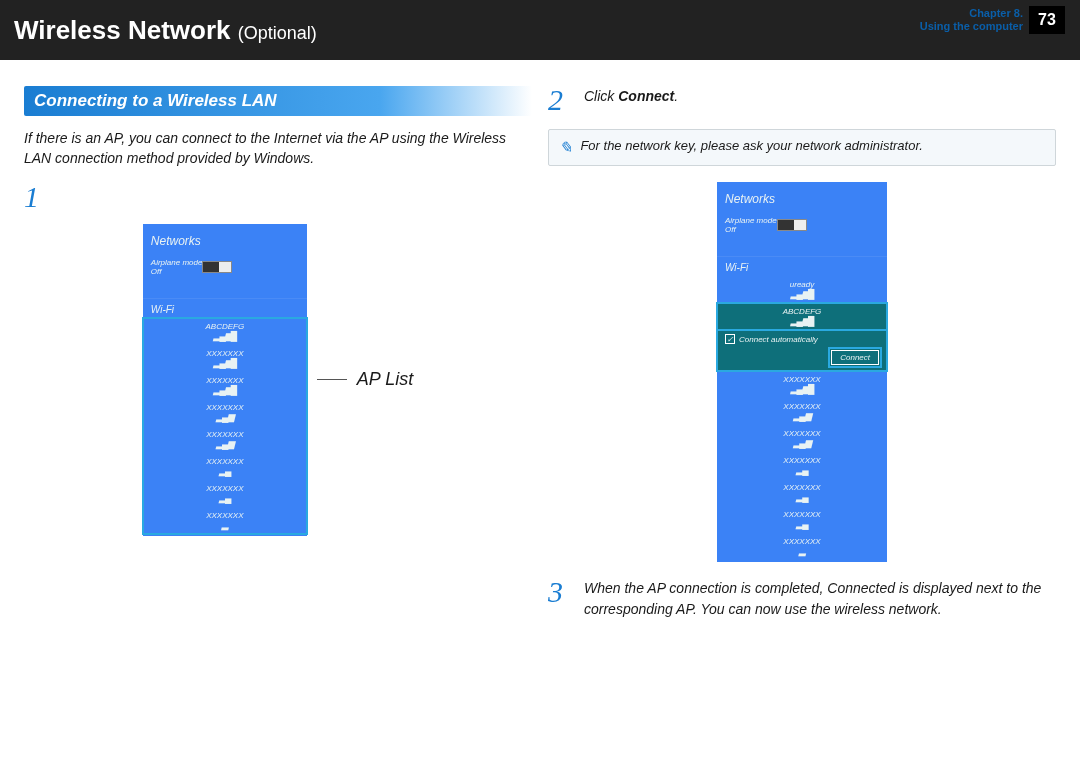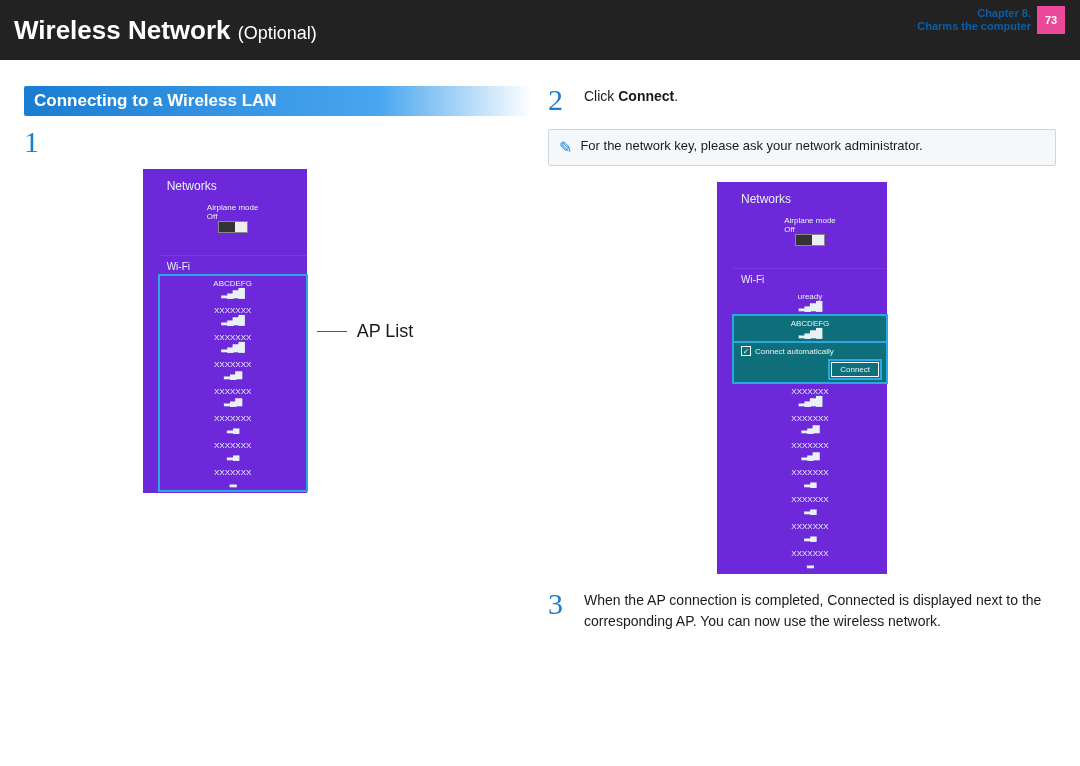--- a/index.html
+++ b/index.html
@@ -34,33 +34,34 @@
     text-align: right;
     font-size: 11px;
     font-weight: 700;
     color: #0a5ea8;
     display: flex;
     align-items: center;
     gap: 6px;
   }
   .chapter-text { line-height: 1.2; }
   .page-num {
-    background: #ec4899;
+    background: #000000;
     color: #fff;
-    width: 28px;
+    width: 36px;
     height: 28px;
     display: flex;
     align-items: center;
     justify-content: center;
-    font-size: 11px;
+    font-size: 16px;
   }
   .content {
     display: flex;
     padding: 26px 24px 10px 24px;
     gap: 16px;
+    font-style: italic;
   }
   .col { flex: 1; }
   .section-heading {
     background: linear-gradient(to right, #1a7dd2, #49a6ef 70%, #fff);
     color: #fff;
     font-weight: 700;
     font-size: 17px;
     padding: 5px 10px;
     margin-bottom: 12px;
     border-radius: 2px;
@@ -100,39 +101,38 @@
     margin: 10px 0 16px 0;
     border-radius: 2px;
   }
   .note-icon {
     color: #1a7dd2;
     font-size: 16px;
   }
   
   .panel-wrap { display: flex; align-items: center; gap: 10px; justify-content: center; margin-top: 12px; }
   .panel {
-    background: #6d28d9;
+    background: #3b82f6;
     color: #e8f2f3;
     width: 164px;
-    padding: 8px 0 2px 16px;
+    padding: 8px 0 2px 0;
     font-size: 9px;
   }
   .panel.wide { width: 170px; }
   .panel-title {
     font-size: 12px;
     font-weight: 300;
     padding: 2px 8px 6px 8px;
   }
   .panel-row {
     display: flex;
     align-items: center;
     justify-content: flex-start;
     padding: 4px 8px;
     font-size: 8px;
-    flex-direction: column;
   }
   .panel-section {
     padding: 5px 8px 3px 8px;
     font-size: 10px;
     border-top: 1px solid rgba(255,255,255,0.08);
     margin-top: 18px;
   }
   .toggle {
     width: 30px; height: 12px;
     background: #333;
@@ -208,36 +208,37 @@
   .inline-icon.net {
     background: #2a6a72;
   }
 </style>
 </head>
 <body>
 
 <div class="chapter-box">
   <div class="chapter-text">
     <div>Chapter 8.</div>
-    <div>Charms the computer</div>
+    <div>Using the computer</div>
   </div>
   <div class="page-num">73</div>
 </div>
 
 <div class="header">
   <div class="header-title">
     <span>Wireless Network</span>
     <span class="optional">(Optional)</span>
   </div>
 </div>
 
 <div class="content">
 
   <div class="col">
     <div class="section-heading">Connecting to a Wireless LAN</div>
+    <p class="para">If there is an AP, you can connect to the Internet via the AP using the Wireless LAN connection method provided by Windows.</p>
 
     <div class="step">
       <div class="step-num">1</div>
       <div class="step-body">
       </div>
     </div>
 
     <div class="panel-wrap">
       <div class="panel">
         <div class="panel-title">Networks</div>

